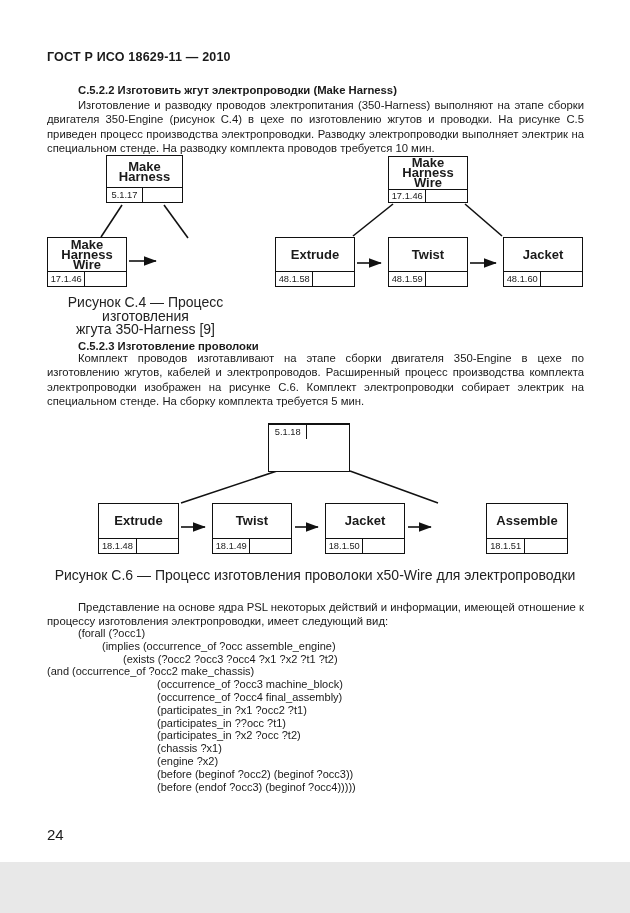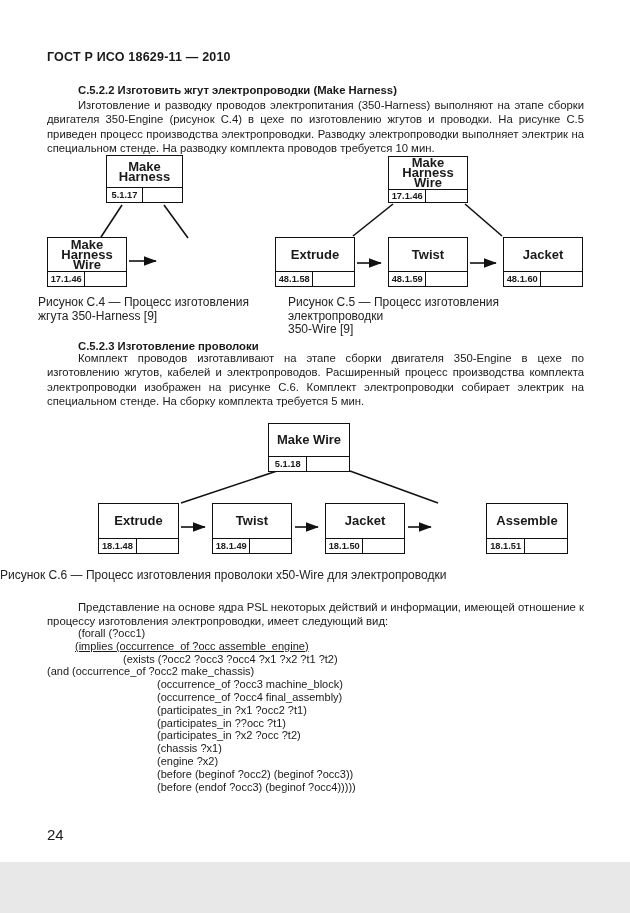--- a/index.html
+++ b/index.html
@@ -5,33 +5,33 @@
   html,body{margin:0;padding:0;background:#e8e8e8;}
   .page{
     position:relative;width:630px;height:862px;background:#ffffff;
     font-family:"Liberation Sans", sans-serif;color:#1a1a1a;overflow:hidden;
     margin:0 auto;
   }
   .abs{position:absolute;}
   .doc-header{left:47px;top:50px;font-size:12.5px;font-weight:bold;letter-spacing:.2px;}
   .sec-heading{left:78px;font-size:11.3px;font-weight:bold;}
   .body-par{left:47px;width:537px;font-size:11.3px;line-height:14.4px;text-align:justify;text-indent:31px;}
-  .caption{font-size:12px;line-height:13.5px;text-align:left;color:#222;}
+  .caption{font-size:14px;line-height:13.5px;text-align:center;color:#222;}
   .pbox{position:absolute;border:1.8px solid #111;background:#fff;box-sizing:border-box;display:flex;flex-direction:column;}
   .plabel{flex:1;display:flex;align-items:center;justify-content:center;text-align:center;
           font-weight:bold;font-size:13px;line-height:10px;padding:1px;}
   .pnum{height:15px;border-top:1.8px solid #111;display:flex;box-sizing:border-box;}
   .pnum-cell{width:48%;border-right:1.8px solid #111;display:flex;align-items:center;justify-content:center;
-             font-weight:bold;font-size:9.3px;box-sizing:border-box;}
+             font-weight:normal;font-size:9.3px;box-sizing:border-box;}
   .pnum-rest{flex:1;}
   .svg-overlay{position:absolute;left:0;top:0;pointer-events:none;}
   .code-block{left:47px;top:627px;width:560px;font-size:11px;line-height:12.8px;}
   .code-line{white-space:pre;}
   .ind0{margin-left:31px;}
-  .ind1{margin-left:28px;text-decoration:underline;}
+  .ind1{margin-left:55px;}
   .ind2{margin-left:76px;}
   .ind3{}
   .ind4{margin-left:110px;}
   .page-num{left:47px;top:826px;font-size:15px;}
 </style>
 </head>
 <body>
 
 <div class="page">
 
@@ -103,30 +103,25 @@
       <div class="pnum-rest"></div>
     </div>
   </div>
   <div class="pbox" style="left:503px;top:237px;width:80px;height:50px;">
     <div class="plabel">Jacket</div>
     <div class="pnum">
       <div class="pnum-cell">48.1.60</div>
       <div class="pnum-rest"></div>
     </div>
   </div>
-  <div class="abs caption" style="left:288px;top:296px;width:285px;">
-    <div>Рисунок С.5 — Процесс изготовления электропроводки</div>
-    <div>350-Wire [9]</div>
-  </div>
 
   <div class="abs sec-heading" style="top:340px;">С.5.2.3  Изготовление проволоки</div>
   <div class="abs body-par" style="top:351px;">Комплект проводов изготавливают на этапе сборки двигателя 350-Engine в цехе по изготовлению жгутов, кабелей и электропроводов. Расширенный процесс производства комплекта электропроводки изображен на рисунке С.6. Комплект электропроводки собирает электрик на специальном стенде. На сборку комплекта требуется 5 мин.</div>
 
   <div class="pbox" style="left:268px;top:423px;width:82px;height:49px;">
-    <div class="plabel">Make Wire</div>
     <div class="pnum">
       <div class="pnum-cell">5.1.18</div>
       <div class="pnum-rest"></div>
     </div>
   </div>
   <div class="pbox" style="left:98px;top:503px;width:81px;height:51px;">
     <div class="plabel">Extrude</div>
     <div class="pnum">
       <div class="pnum-cell">18.1.48</div>
       <div class="pnum-rest"></div>

